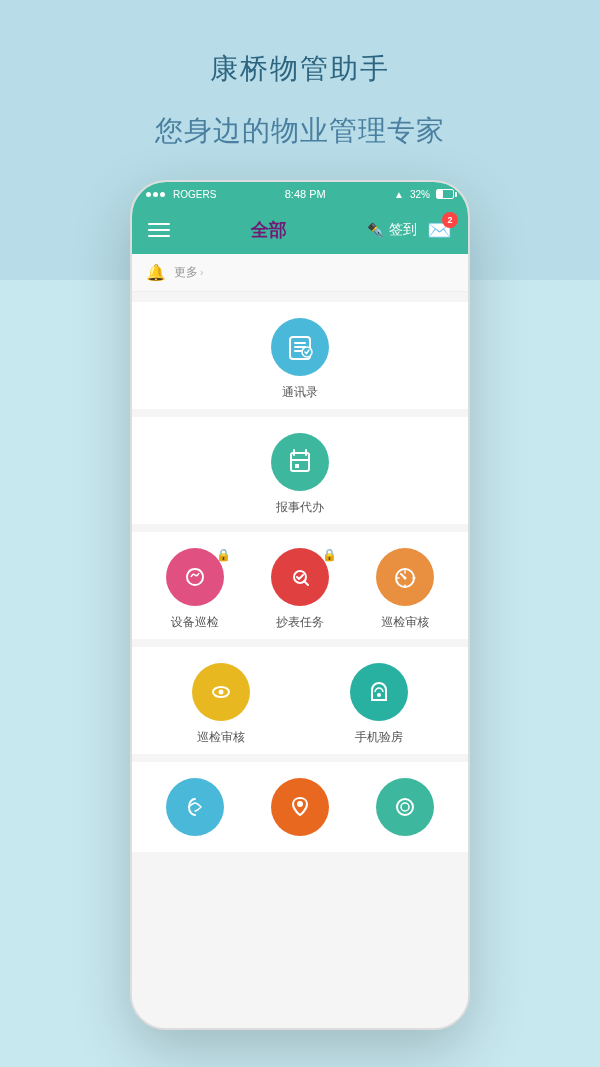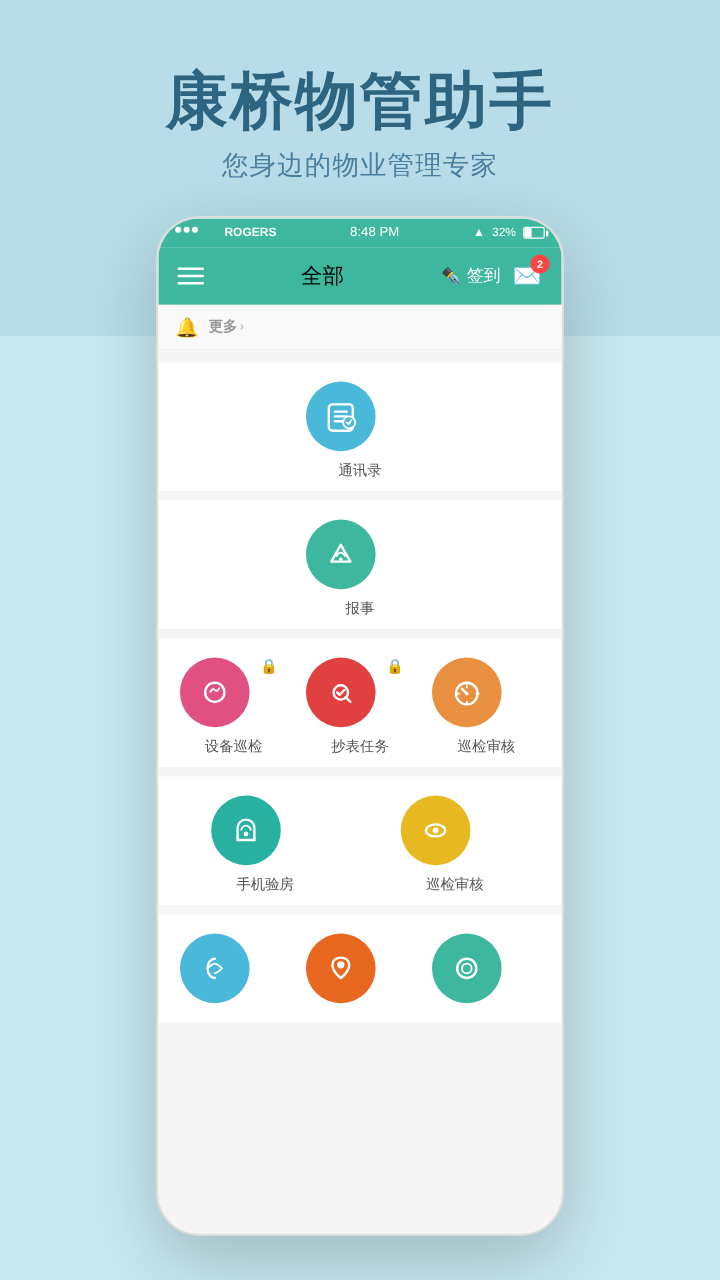--- a/index.html
+++ b/index.html
@@ -20,29 +20,29 @@
     }
 
     .hero-section {
       text-align: center;
       padding-top: 50px;
       position: relative;
       z-index: 2;
     }
 
     .hero-title {
-      font-size: 52px;
-      font-weight: 700;
+      font-size: 28px;
+      font-weight: 400;
       color: #2d6580;
       letter-spacing: 2px;
-      margin-bottom: 3px;
+      margin-bottom: 24px;
     }
 
     .hero-subtitle {
-      font-size: 22px;
+      font-size: 28px;
       color: #4a7fa0;
       letter-spacing: 1px;
     }
 
     
     .phone {
       position: absolute;
       top: 180px;
       left: 50%;
       transform: translateX(-50%);
@@ -60,21 +60,21 @@
       background: #3db89e;
       height: 24px;
       display: flex;
       align-items: center;
       justify-content: space-between;
       padding: 0 14px;
       font-size: 11px;
       color: white;
     }
 
-    .status-left { display: flex; gap: 18px; font-weight: bold; }
+    .status-left { display: flex; align-items: center; gap: 4px; }
     .status-dots { display: flex; gap: 2px; }
     .status-dot { width: 5px; height: 5px; border-radius: 50%; background: white; }
     .status-carrier { font-size: 10px; margin-left: 4px; }
 
     .status-right { display: flex; align-items: center; gap: 6px; font-size: 10px; }
     .battery {
       width: 18px; height: 10px;
       border: 1.5px solid white;
       border-radius: 2px;
       position: relative;
@@ -106,22 +106,22 @@
 
     .nav-menu-icon {
       display: flex; flex-direction: column; gap: 4px; cursor: pointer;
     }
     .nav-menu-icon span {
       display: block; width: 22px; height: 2px; background: white; border-radius: 1px;
     }
 
     .nav-title {
       font-size: 18px;
-      color: #000000;
-      font-weight: 400;
+      color: #701a75;
+      font-weight: 700;
     }
 
     .nav-right {
       display: flex; align-items: center; gap: 10px;
     }
 
     .nav-sign {
       display: flex; align-items: center; gap: 4px;
       color: white; font-size: 14px;
     }
@@ -152,21 +152,21 @@
       border-bottom: 1px solid #eee;
       height: 38px;
       display: flex;
       align-items: center;
       padding: 0 14px;
       gap: 8px;
     }
 
     .notif-icon { font-size: 16px; color: #3db89e; }
     .notif-text { font-size: 12px; color: #666; flex: 1; }
-    .notif-more { font-size: 12px; color: #999; display: flex; align-items: center; gap: 2px; font-weight: bold; }
+    .notif-more { font-size: 12px; color: #999; display: flex; align-items: center; gap: 2px; }
     .notif-chevron { font-size: 10px; color: #bbb; }
 
     
     .content {
       background: #f5f5f5;
       height: calc(100% - 24px - 48px - 38px);
       overflow-y: auto;
       padding: 10px 0;
     }
 
@@ -175,20 +175,21 @@
       display: flex;
       justify-content: space-around;
       padding: 16px 10px 8px;
       background: white;
       margin-bottom: 8px;
     }
 
     .grid-item {
       display: flex;
       flex-direction: column;
+      align-items: center;
       gap: 8px;
       width: 90px;
       cursor: pointer;
       position: relative;
     }
 
     .icon-circle {
       width: 58px;
       height: 58px;
       border-radius: 50%;
@@ -306,26 +307,26 @@
           </svg>
         </div>
         <span class="icon-label">通讯录</span>
       </div>
     </div>
 
     <div class="grid-row">
       <div class="grid-item">
         <div class="icon-circle bg-teal">
           <svg width="28" height="28" viewBox="0 0 28 28" fill="none">
-            <polygon points="6,20 14,6 22,20" stroke="white" stroke-width="2" fill="none" stroke-linejoin="round"></polygon>
-            <path d="M10 16 Q14 9 18 16" stroke="white" stroke-width="1.5" fill="none"></path>
-            <circle cx="14" cy="18" r="1.5" fill="white"></circle>
-          </svg>
-        </div>
-        <span class="icon-label">报事</span>
+            <rect x="5" y="5" width="18" height="18" rx="2" stroke="white" stroke-width="2" fill="none"></rect>
+            <path d="M8 2v5M20 2v5M5 12h18" stroke="white" stroke-width="2" stroke-linecap="round"></path>
+            <path d="M9 16h4v4H9z" fill="white"></path>
+          </svg>
+        </div>
+        <span class="icon-label">报事代办</span>
       </div>
     </div>
 
     <div class="grid-row">
       <div class="grid-item">
         <div class="icon-circle bg-pink">
           <svg width="28" height="28" viewBox="0 0 28 28" fill="none">
             <path d="M14 6 C8 6 6 11 6 14 C6 19 10 22 14 22 C18 22 22 19 22 14 C22 11 20 6 14 6Z" stroke="white" stroke-width="2" fill="none"></path>
             <path d="M10 14 Q12 10 14 12 Q16 14 18 10" stroke="white" stroke-width="1.5" fill="none"></path>
           </svg>
@@ -352,38 +353,38 @@
             <path d="M14 15 L10 11" stroke="white" stroke-width="2" stroke-linecap="round"></path>
             <circle cx="14" cy="15" r="1.5" fill="white"></circle>
           </svg>
         </div>
         <span class="icon-label">巡检审核</span>
       </div>
     </div>
 
     <div class="grid-row">
       <div class="grid-item">
+        <div class="icon-circle bg-yellow">
+          <svg width="28" height="28" viewBox="0 0 28 28" fill="none">
+            <ellipse cx="14" cy="14" rx="8" ry="5" stroke="white" stroke-width="2" fill="none"></ellipse>
+            <circle cx="14" cy="14" r="2.5" fill="white"></circle>
+          </svg>
+        </div>
+        <span class="icon-label">巡检审核</span>
+      </div>
+      <div class="grid-item">
         <div class="icon-circle bg-teal2">
           <svg width="28" height="28" viewBox="0 0 28 28" fill="none">
             <path d="M14 5 C10 5 7 8 7 12 L7 22 L21 22 L21 12 C21 8 18 5 14 5Z" stroke="white" stroke-width="2" fill="none"></path>
             <path d="M10 14 C10 12 12 10 14 10 C16 10 18 12 18 14" stroke="white" stroke-width="1.5" fill="none"></path>
             <circle cx="14" cy="17" r="2" fill="white"></circle>
           </svg>
         </div>
         <span class="icon-label">手机验房</span>
       </div>
-      <div class="grid-item">
-        <div class="icon-circle bg-yellow">
-          <svg width="28" height="28" viewBox="0 0 28 28" fill="none">
-            <ellipse cx="14" cy="14" rx="8" ry="5" stroke="white" stroke-width="2" fill="none"></ellipse>
-            <circle cx="14" cy="14" r="2.5" fill="white"></circle>
-          </svg>
-        </div>
-        <span class="icon-label">巡检审核</span>
-      </div>
     </div>
 
     <div class="grid-row-partial">
       <div class="grid-item">
         <div class="icon-circle bg-blue">
           <svg width="28" height="28" viewBox="0 0 28 28" fill="none">
             <path d="M14 6 C11 6 8 9 8 14 C8 19 11 22 14 22" stroke="white" stroke-width="2" fill="none" stroke-linecap="round"></path>
             <path d="M8 14 C10 12 12 10 14 10 C16 10 18 12 20 14 C18 16 16 18 14 18" stroke="white" stroke-width="1.5" fill="none" stroke-linecap="round"></path>
           </svg>
         </div>

